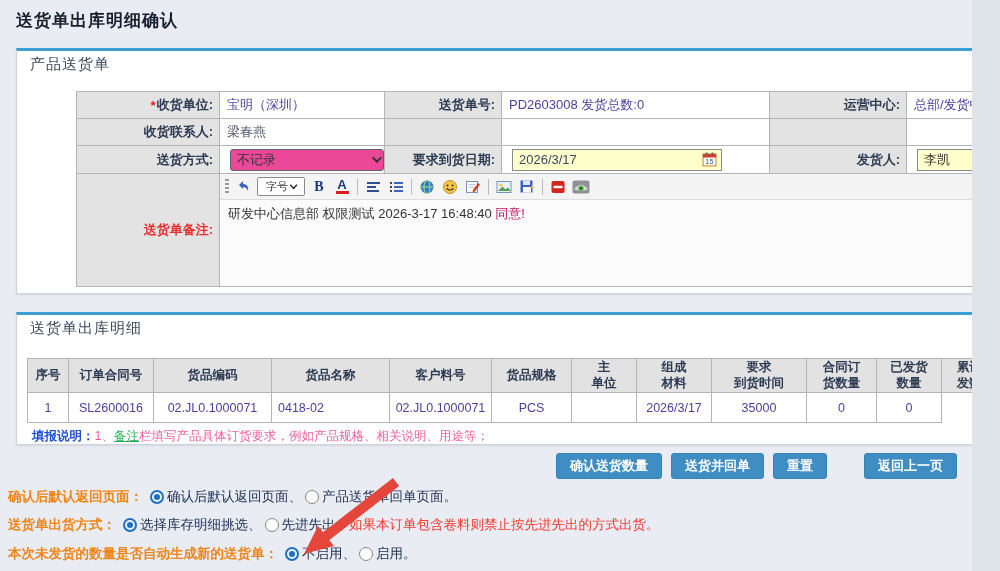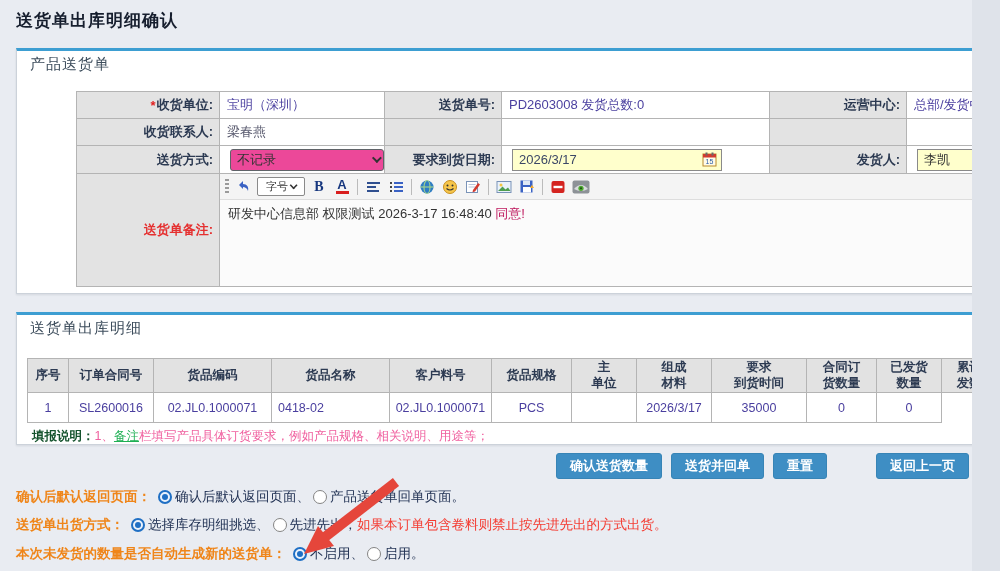--- a/index.html
+++ b/index.html
@@ -90,32 +90,32 @@
     border-top:1px solid #b4b4b4; border-left:1px solid #b4b4b4;
     font-size:12.5px;
   }
   .dcell {
     border-right:1px solid #b4b4b4; border-bottom:1px solid #b4b4b4;
     display:flex; align-items:center; justify-content:center; text-align:center;
   }
   .dhead { background:#e2e2e2; font-weight:bold; color:#2c3a52; white-space:pre-line; line-height:1.25; }
   .dval { background:#fff; color:#4a3f9f; }
   .note { position:absolute; left:15px; top:113px; font-size:12.5px; color:#f0609f; white-space:nowrap; }
-  .note b { color:#14532d; }
+  .note b { color:#1d4ed8; }
   .note .grn { color:#1faf54;text-decoration:underline; }
   
   .btnrow { position:absolute; left:556px; top:453px; display:flex; gap:9px; }
   .btn {
     height:26px; padding:12px 13px; background:#3e8ec4; border:1px solid #3784b6;
     border-radius:3px; color:#fff; font-size:13px; font-weight:bold;
     display:flex; align-items:center; cursor:pointer; white-space:nowrap;
   }
-  .btn.last { margin-left:40px; }
-  
-  .optline { position:absolute; left:16px; display:flex; align-items:center; font-size:13.5px; color:#233355; white-space:nowrap;text-align:center; }
+  .btn.last { margin-left:28px; }
+  
+  .optline { position:absolute; left:8px; display:flex; align-items:center; font-size:13.5px; color:#233355; white-space:nowrap;text-align:center; }
   .optlabel { color:#ef8519; font-weight:bold; margin-right:4px; }
   .radio { width:14px; height:14px; border-radius:50%; background:#fff; border:1px solid #848484; margin:0 3px; position:relative; flex:0 0 auto; cursor:pointer; }
   .radio.sel { border:2px solid #1f6fc4; background:#eaf2fc; }
   .radio.sel::after { content:""; position:absolute; left:2px; top:2px; width:6px; height:6px; border-radius:50%; background:#1f6fc4; }
   .warn { color:#f43b31; }
   
   .redact {
     position:absolute; border-radius:3px; filter:blur(2px);
     background:
       radial-gradient(20px 8px at 15% 45%, #ccceе8 0%, transparent 70%),

